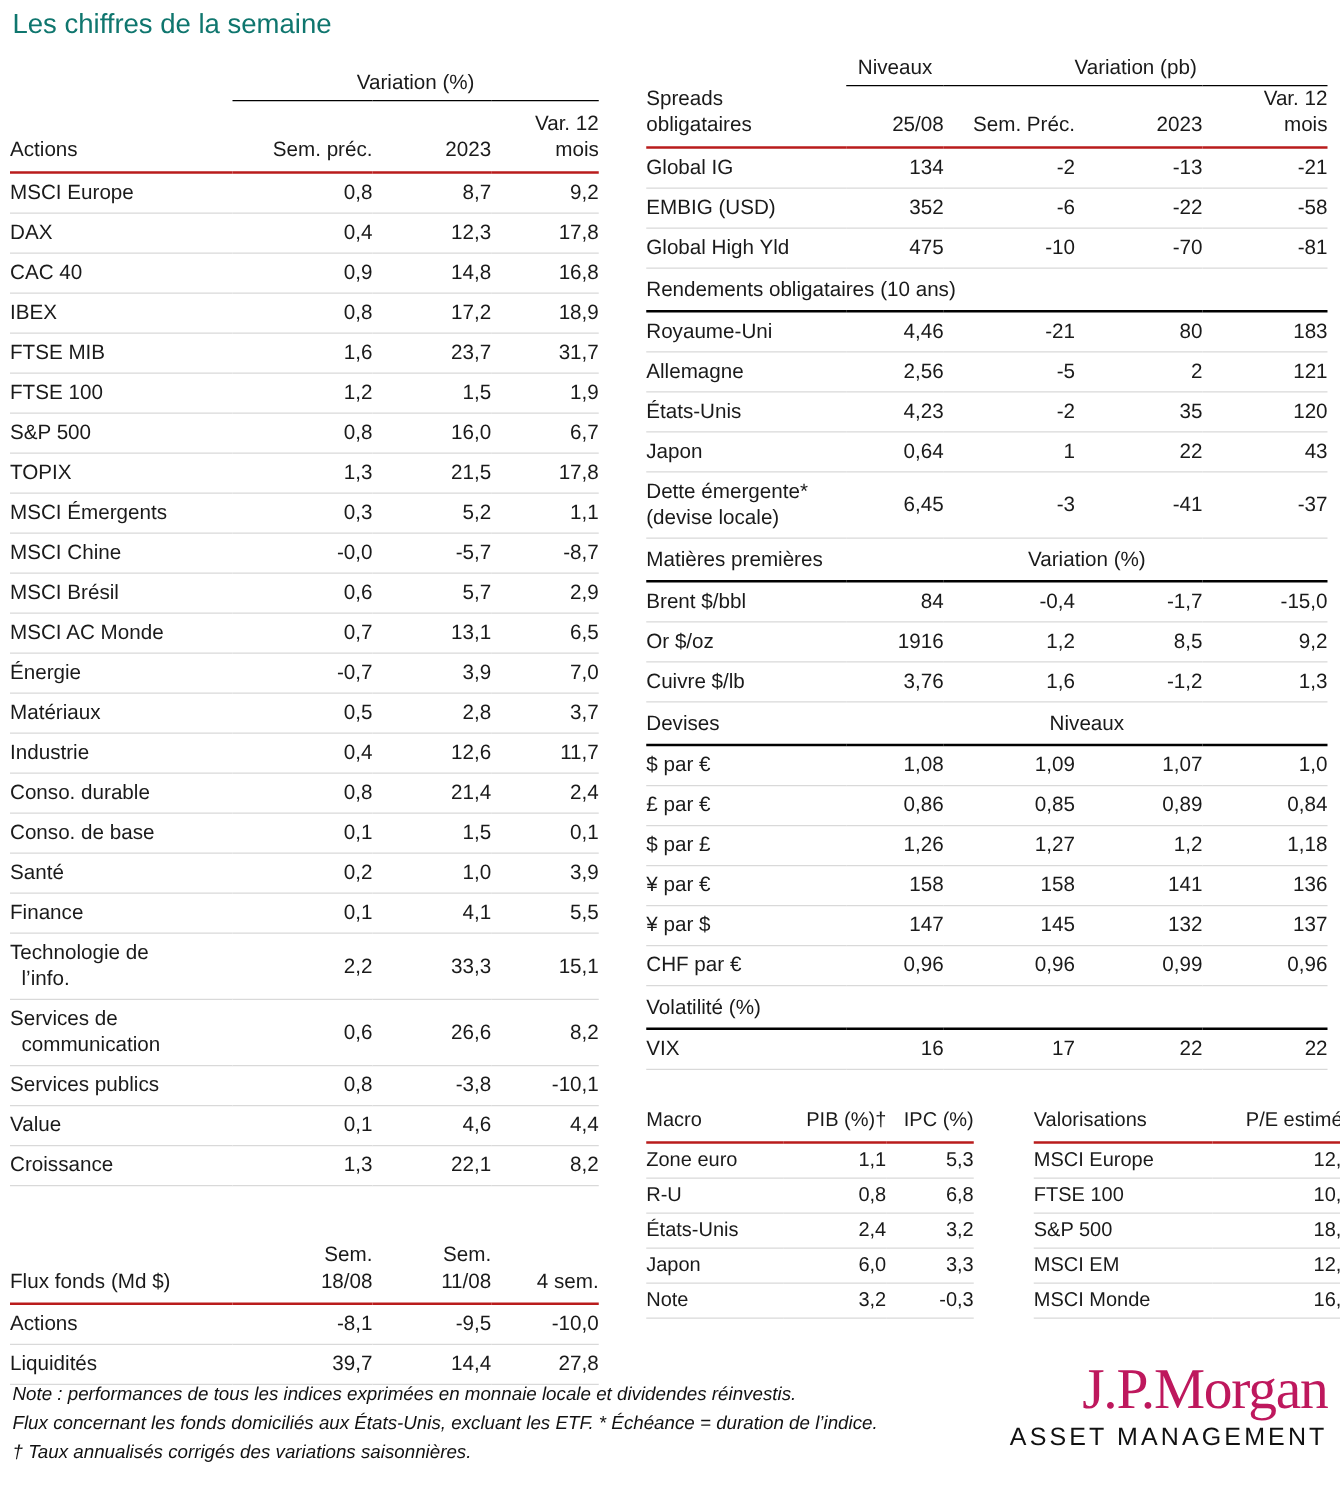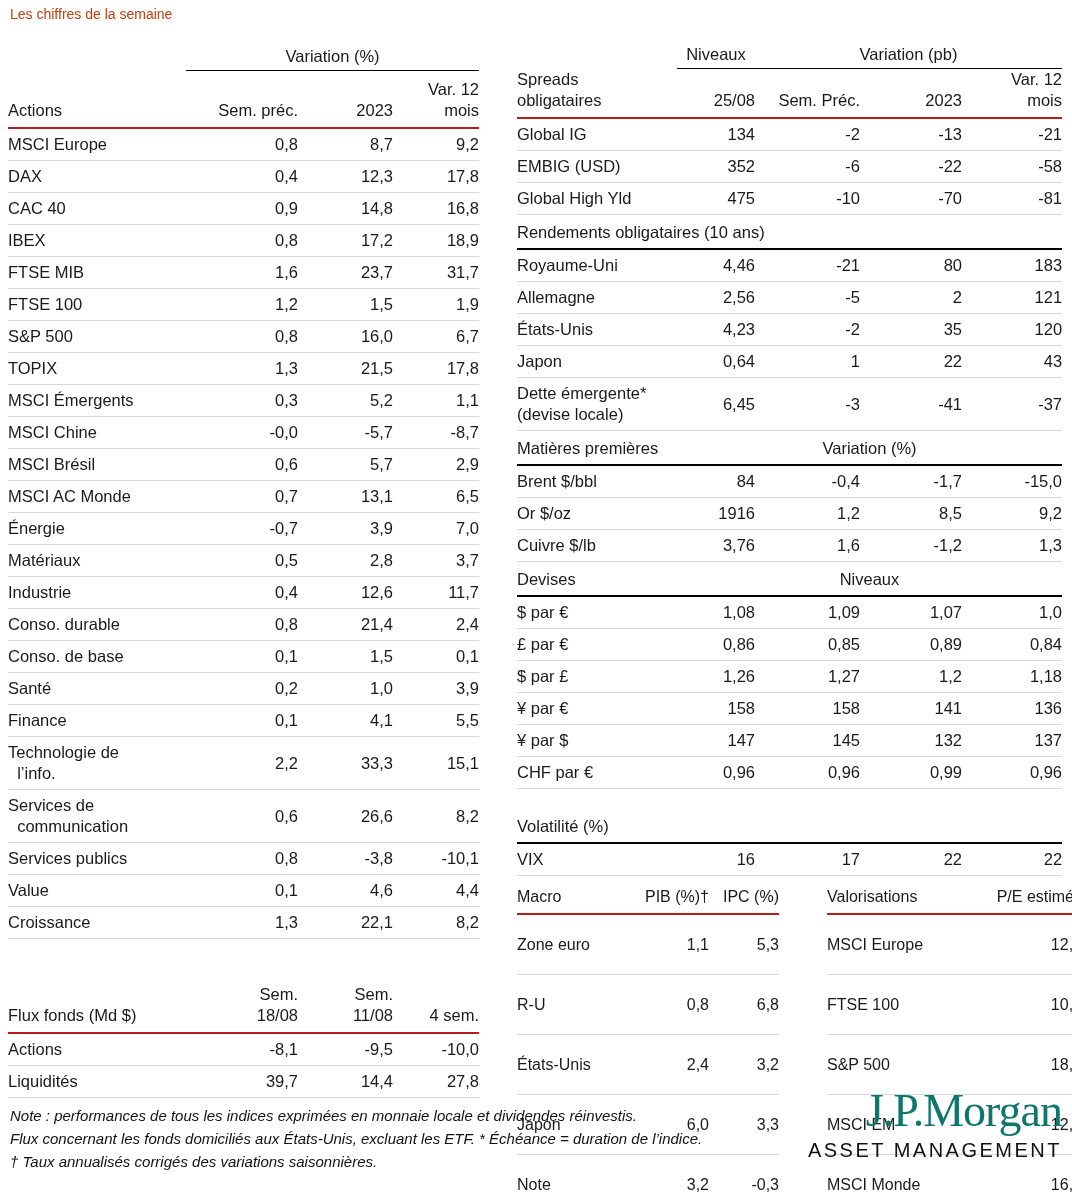--- a/index.html
+++ b/index.html
@@ -1,49 +1,49 @@
 <!DOCTYPE html>
 <html><head>
 <meta charset="utf-8">
 <style>
   html,body{margin:0;padding:0;}
   body{
     width:1072px;height:1200px;position:relative;background:#ffffff;
     font-family:"Liberation Sans","DejaVu Sans",sans-serif;
     color:#1a1a1a;-webkit-font-smoothing:antialiased;
   }
-  .title{font-size:14px;margin:0 0 10px 2px;color:#c2410c;}
+  .title{font-size:22px;margin:0 0 10px 2px;color:#0f766e;}
   .left-col{position:absolute;left:8px;top:6px;width:471px;}
   .right-col{position:absolute;left:517px;top:30px;width:545px;}
   .bottom-row{position:absolute;left:517px;top:875px;width:545px;display:flex;justify-content:space-between;gap:48px;}
   table{border-collapse:collapse;table-layout:fixed;width:100%;font-size:16.5px;line-height:21px;}
   td,th{padding:0;font-weight:normal;}
   th{vertical-align:bottom;text-align:right;padding:0 0 6px 0;}
   th.lbl{text-align:left;}
   tbody td{border-bottom:1px solid #d9d9d9;padding:5px 0;vertical-align:middle;text-align:right;}
   tbody td:first-child{text-align:left;}
   .head-row th{border-bottom:2px solid #b91c1c;}
   .group-row td{height:30px;vertical-align:bottom;padding-bottom:3px;}
   .group-row .gb{border-bottom:1.5px solid #000;text-align:center;}
   .group-row .nb{border-bottom:none;}
   .main .head-row th{height:50px;}
   .flux{margin-top:25px;}
   .flux .head-row th{height:62px;}
   .section-row td{border-bottom:2px solid #000;padding:7px 0 5px 0;vertical-align:bottom;}
   .section-row td:first-child{text-align:left;}
   .section-row td.center{text-align:center;}
-  .vol{margin-top:20px;}
+  .vol{margin-top:0;}
   .mini{font-size:16px;}
   .mini .head-row th{height:32px;}
-  .mini tbody td{padding:19px 0;}
+  .mini tbody td{padding:3px 0;}
   .macro-t{width:262px;}
   .val-t{width:255px;}
   .notes{position:absolute;left:10px;top:1104px;width:700px;font-style:italic;font-size:15px;line-height:23px;color:#111;}
   .logo{position:absolute;right:10px;top:1086px;text-align:right;}
-  .logo-brand{font-family:"Liberation Serif","DejaVu Serif",serif;font-size:46px;line-height:50px;letter-spacing:-1px;color:#0f766e;}
+  .logo-brand{font-family:"Liberation Serif","DejaVu Serif",serif;font-size:46px;line-height:50px;letter-spacing:-1px;color:#be185d;}
   .logo-division{font-size:20px;letter-spacing:2.5px;margin-top:3px;color:#111;}
 </style>
 </head>
 <body>
 
 <div class="left-col">
   <div class="title">Les chiffres de la semaine</div>
 
   <table class="t main">
     <colgroup>

